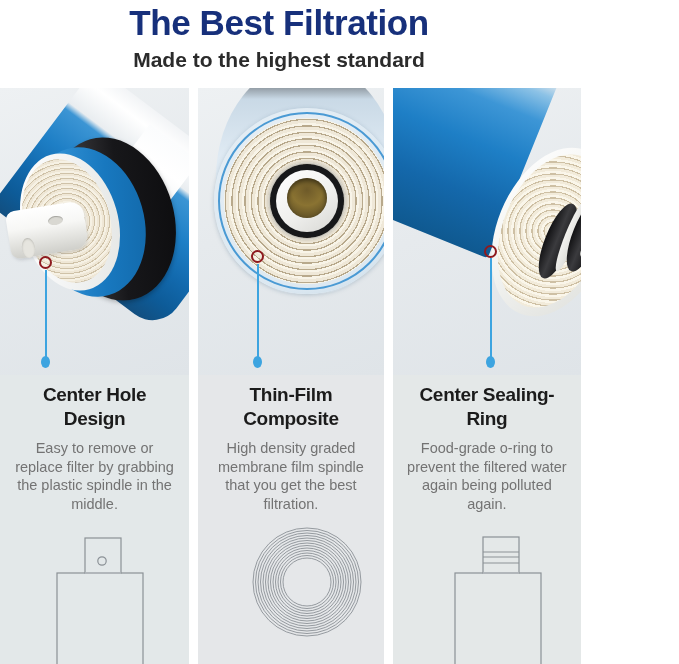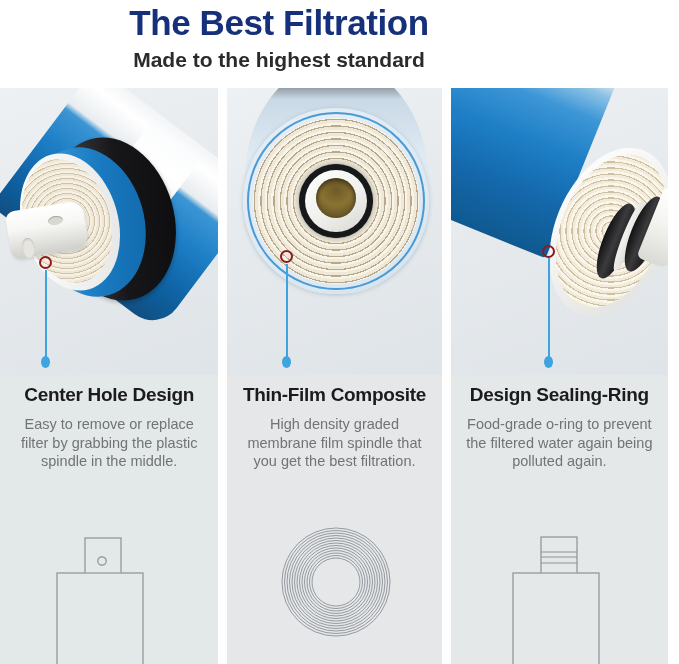--- a/index.html
+++ b/index.html
@@ -49,21 +49,21 @@
     color: #2b2b2b;
     line-height: 26px;
     font-family: "Liberation Sans", sans-serif;
   }
 
   
   #panels {
     position: absolute;
     top: 88px;
     left: 0;
-    width: 668px;
+    width: 581px;
     height: 576px;
     display: flex;
     gap: 9px;
     background: #ffffff;
   }
   .panel {
     position: relative;
     background: #e5e8ea;
     overflow: hidden;
     display: flex;
@@ -455,21 +455,21 @@
         <div class="p3-gap"></div>
         <div class="p3-oring2"></div>
         <div class="p3-nozzle"></div>
         <div class="p3-nozzle-hole"></div>
         <div class="marker" style="left:91px; top:157px;"></div>
         <div class="leader" style="left:97px; top:170px; height:103px;"></div>
         <div class="leader-dot" style="left:93px; top:268px;"></div>
       </div>
 
       <div class="text-block">
-        <div class="heading">Design Sealing-Ring</div>
+        <div class="heading">Center Sealing-Ring</div>
         <div class="body-text">Food-grade o-ring to prevent the filtered water again being polluted again.</div>
       </div>
 
       <div class="lineart">
         <svg width="221" height="170" viewBox="0 0 221 170">
           <g fill="none" stroke="#8b9196" stroke-width="1.2">
             <rect x="62" y="79" width="86" height="95"></rect>
             <rect x="90" y="43" width="36" height="36"></rect>
             <line x1="90" y1="79" x2="126" y2="79" stroke="#c9ced1"></line>
             <line x1="90" y1="58" x2="126" y2="58"></line>

